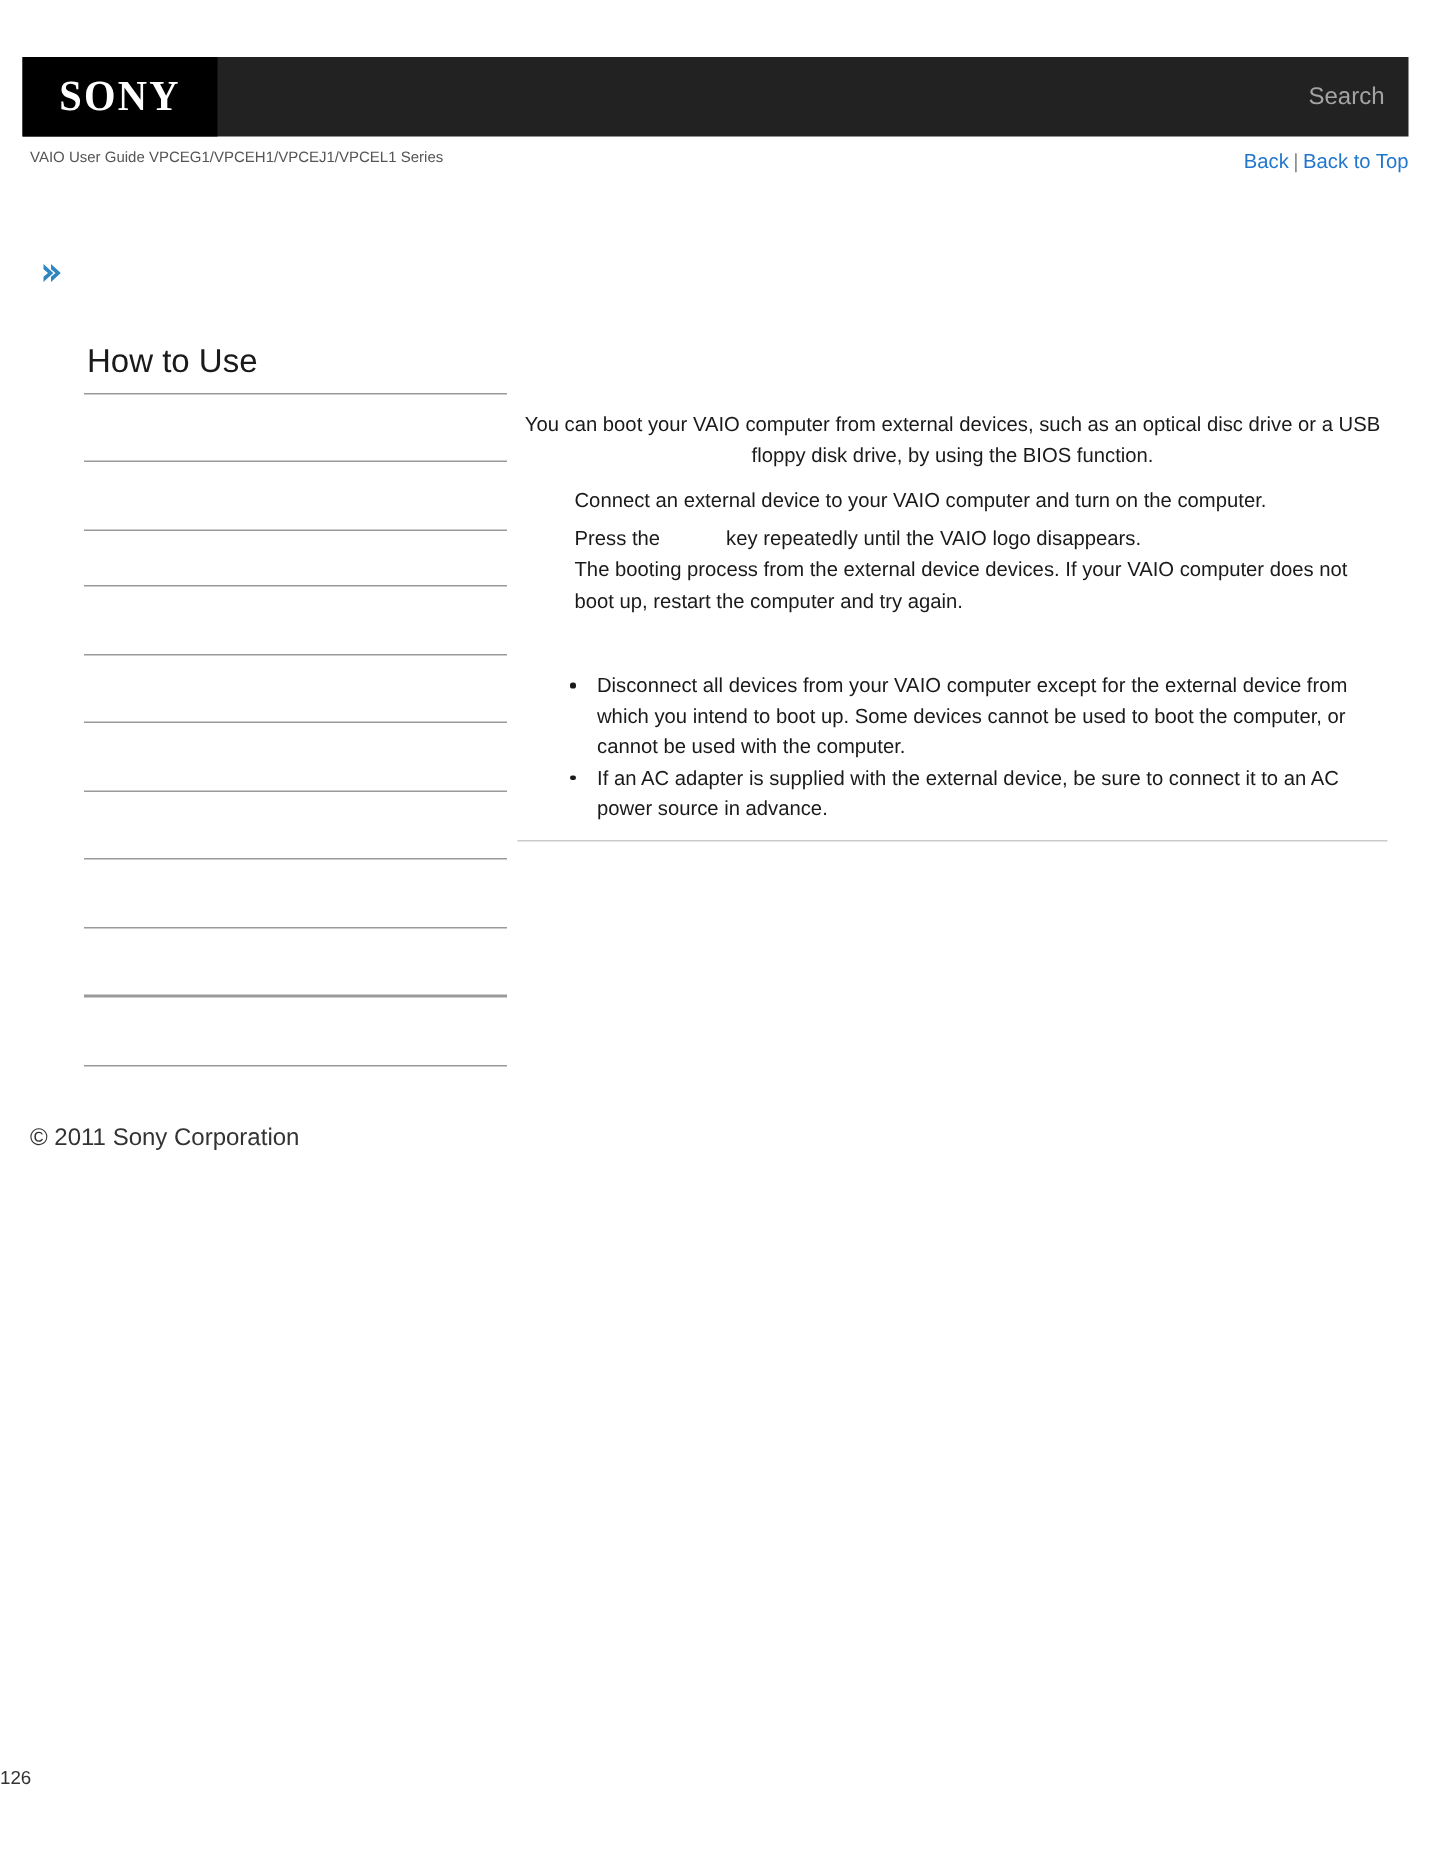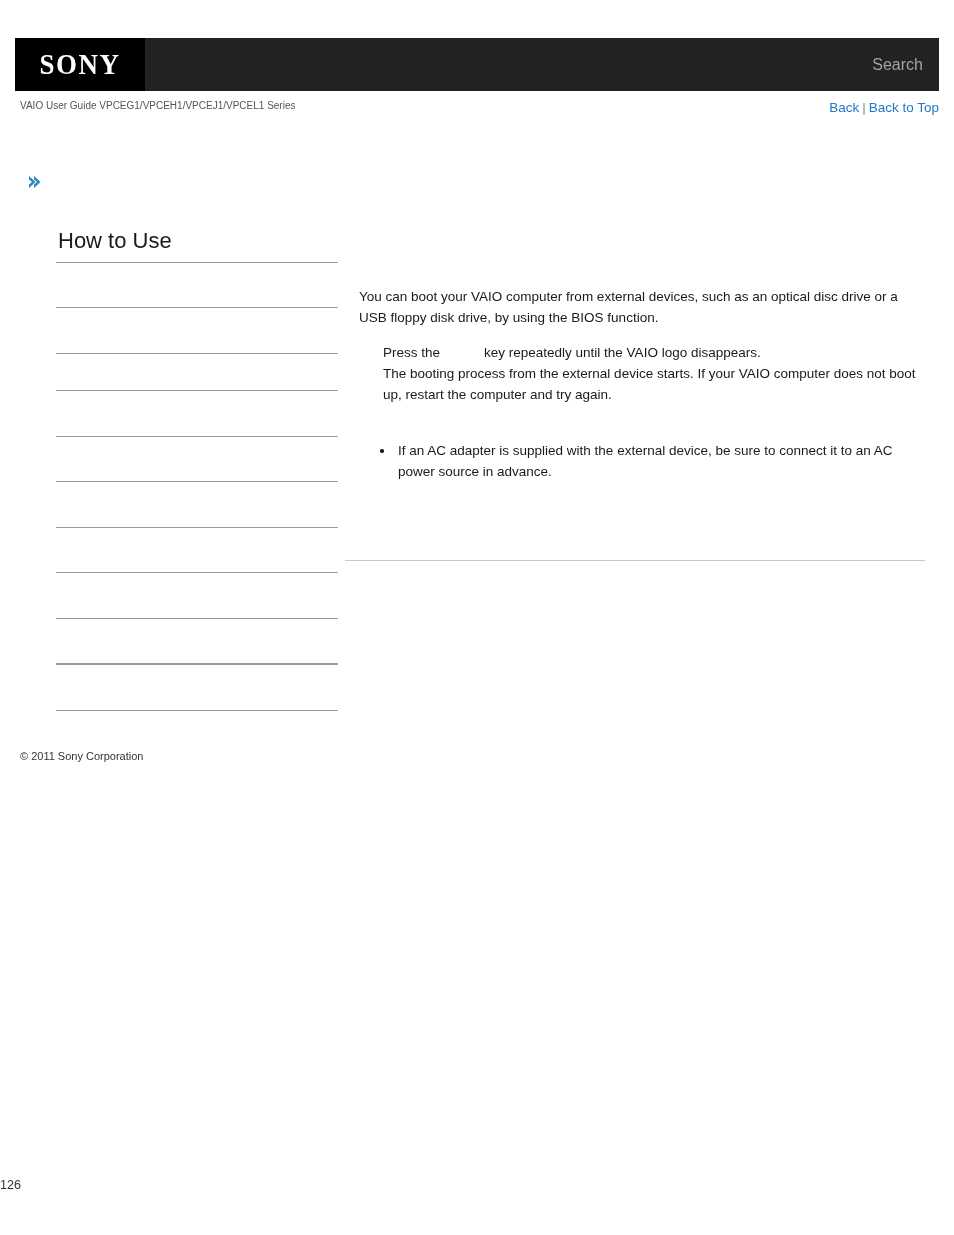--- a/index.html
+++ b/index.html
@@ -146,39 +146,40 @@
     text-overflow: ellipsis;
     white-space: nowrap;
   }
   .nav-item.short { height: 36px; line-height: 36px; }
   .nav-item.tall  { height: 45px; line-height: 45px; }
 
   .copyright {
     position: absolute;
     left: 20px;
     top: 750px;
-    font-size: 11px;
+    font-size: 16px;
     color: #333333;
     white-space: nowrap;
   }
 
   
   .content {
     position: absolute;
     left: 345px;
     top: 272px;
     width: 580px;
     font-size: 13.5px;
     line-height: 20px;
     color: #1a1a1a;
   }
   .content p.intro {
-    margin: 14px;
+    margin: 0;
     padding: 0;
     line-height: 21px;
+    text-align: center;
   }
   ol.steps {
     margin: 9px 0 0 0;
     padding: 0 0 0 38px;
     list-style: none;
   }
   ol.steps > li {
     margin: 0 0 4px 0;
     padding: 0;
     line-height: 21px;
@@ -295,26 +296,30 @@
     <div class="nav-rule"></div>
   </div>
 
   <div class="copyright">© 2011 Sony Corporation</div>
 
   <div class="content">
     <p class="intro">You can boot your VAIO computer from external devices, such as an optical disc drive or a USB floppy disk drive, by using the BIOS function.</p>
 
     <ol class="steps">
       <li>
+        <span>Connect an external device to your VAIO computer and turn on the computer.</span>
+      </li>
+      <li>
         <span>Press the</span><span class="key-gap"></span><span>key repeatedly until the VAIO logo disappears.</span>
-        <span class="step-note">The booting process from the external device starts. If your VAIO computer does not boot up, restart the computer and try again.</span>
+        <span class="step-note">The booting process from the external device devices. If your VAIO computer does not boot up, restart the computer and try again.</span>
       </li>
     </ol>
 
     <ul class="notes">
+      <li>Disconnect all devices from your VAIO computer except for the external device from which you intend to boot up. Some devices cannot be used to boot the computer, or cannot be used with the computer.</li>
       <li>If an AC adapter is supplied with the external device, be sure to connect it to an AC power source in advance.</li>
     </ul>
   </div>
 
   <div class="content-rule"></div>
 
   <div class="page-number">126</div>
 
 </div>
 

